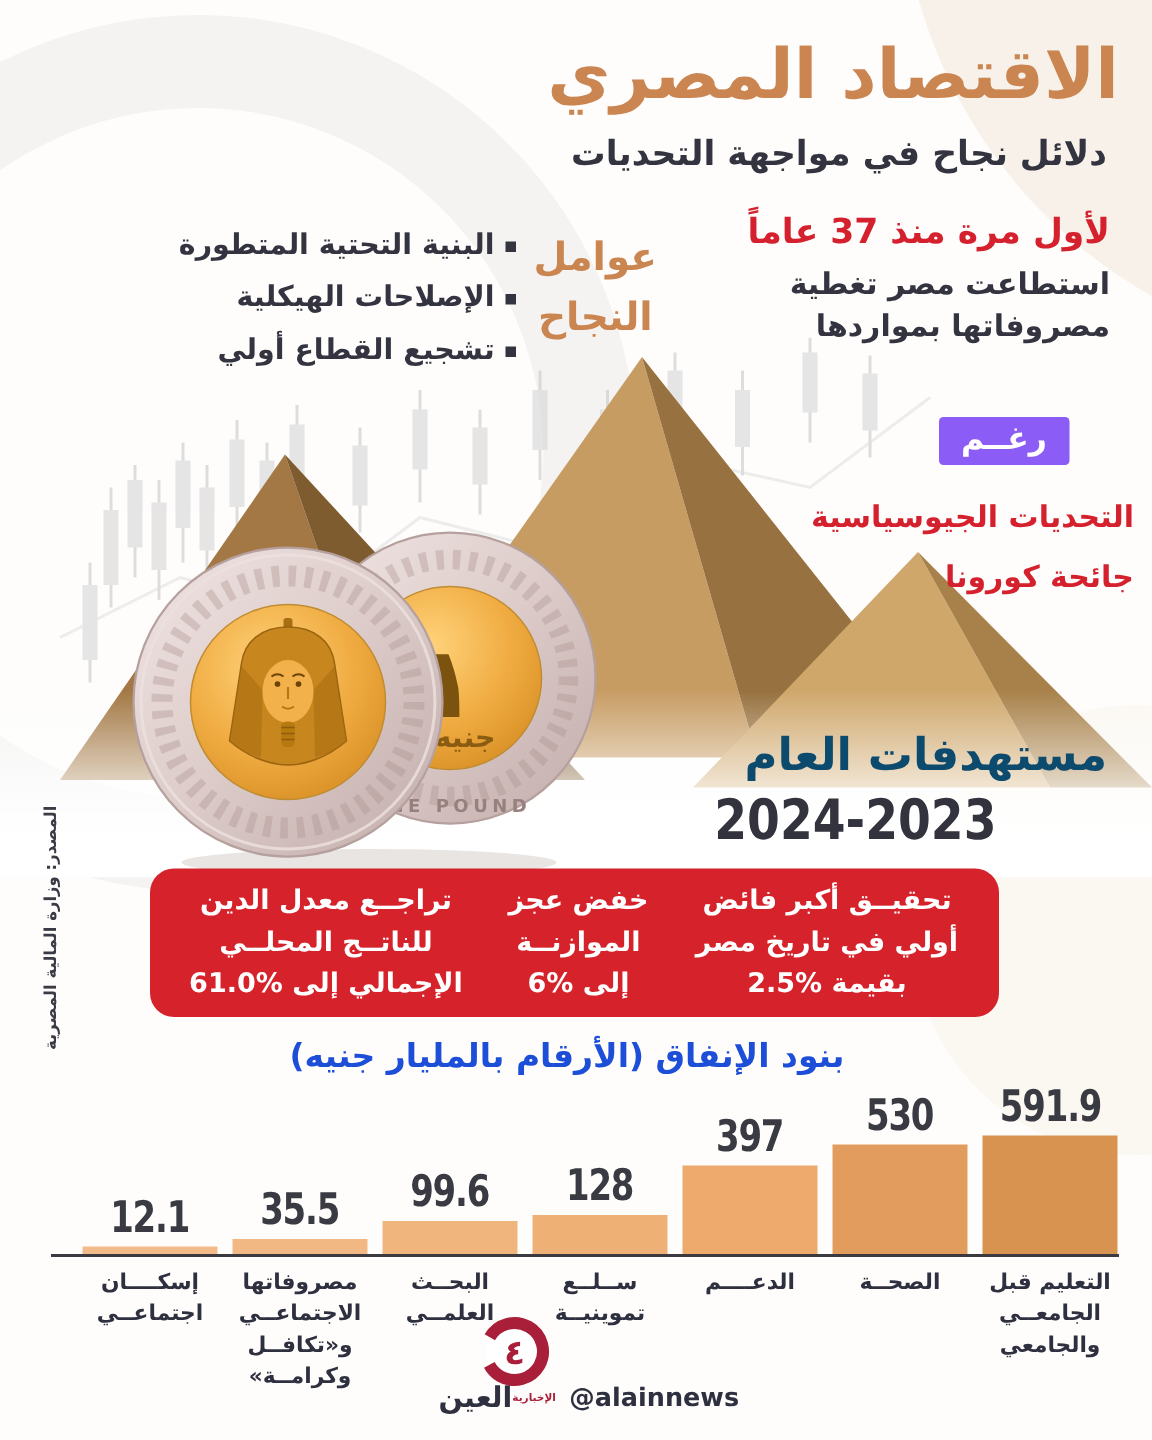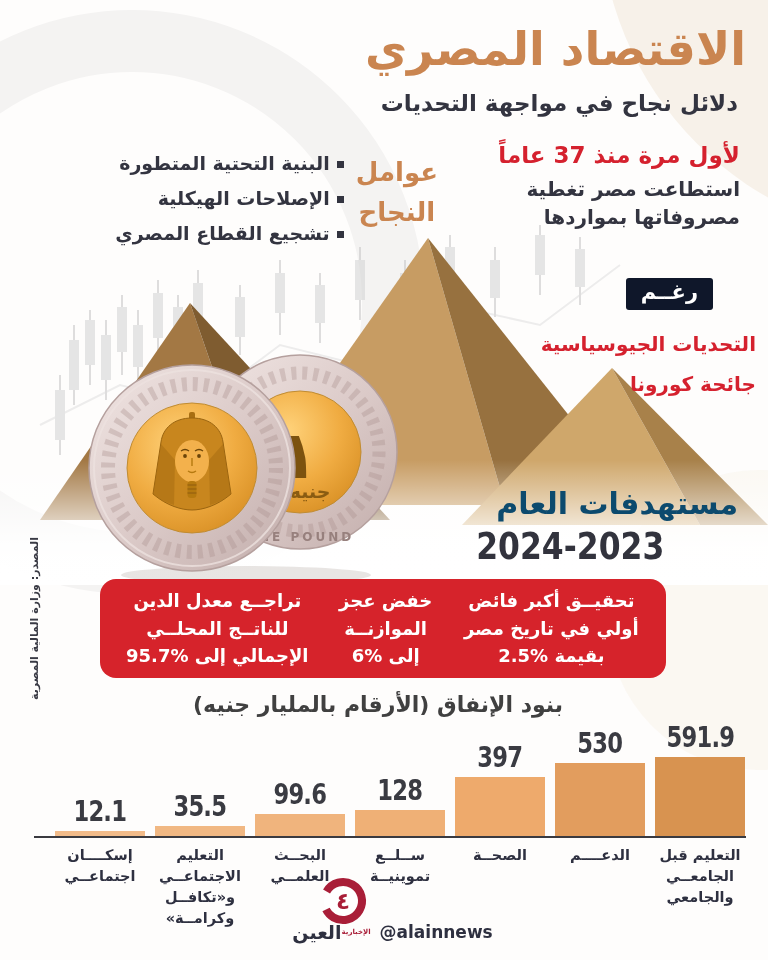--- a/index.html
+++ b/index.html
@@ -21,36 +21,36 @@
   .milestone .headline{font-size:23px;font-weight:bold;color:#d5212e;margin-bottom:7px;}
   .m-line{display:block;font-size:20px;font-weight:bold;color:#333440;line-height:1.4;}
   
   .success{position:absolute;top:152px;right:330px;direction:rtl;display:flex;gap:12px;z-index:4;}
   .success .label{color:#ca8550;font-weight:bold;font-size:26px;line-height:1.55;text-align:center;}
   .s-list{display:flex;flex-direction:column;gap:13px;}
   .s-item{display:flex;align-items:flex-start;gap:7px;font-size:19px;font-weight:bold;color:#333440;}
   .bullet{width:7px;height:7px;background:#333440;margin-top:9px;flex:0 0 auto;}
   
   .despite{position:absolute;top:278px;right:12px;width:270px;text-align:right;direction:rtl;z-index:4;}
-  .badge{display:inline-block;background:#0f172a;color:#fff;font-size:21px;font-weight:bold;
+  .badge{display:inline-block;background:#8b5cf6;color:#fff;font-size:21px;font-weight:bold;
          padding:2px 15px 6px;border-radius:3px;margin-left:0;margin-bottom:9px;margin-right:43px;text-align:right;}
   .d-line{display:block;font-size:20px;font-weight:bold;color:#d5212e;line-height:1.5;margin-top:10px;}
   
   .targets-heading{position:absolute;top:486px;right:30px;font-size:30px;font-weight:bold;color:#0c4a6e;z-index:4;}
   .targets-years{position:absolute;top:525px;right:104px;font-size:37px;font-weight:bold;color:#32333d;
                  transform:scaleX(.85);transform-origin:right center;z-index:4;letter-spacing:0px;}
   .banner{position:absolute;top:579px;left:100px;width:566px;height:99px;background:#d6232b;border-radius:16px;
           z-index:5;direction:rtl;display:flex;align-items:center;justify-content:space-between;
           padding:8px 20px;box-sizing:border-box;color:#fff;}
   .bcol{text-align:center;font-size:18px;font-weight:bold;line-height:1.55;}
   .bcol span{display:block;}
   .bcol-1{width:36%;} .bcol-2{width:25%;} .bcol-3{width:37%;}
   
   .chart-title{position:absolute;top:692px;left:0;width:756px;text-align:center;font-size:22px;
-               font-weight:bold;color:#404040;z-index:4;}
+               font-weight:bold;color:#1d4ed8;z-index:4;}
   .bars{position:absolute;left:55px;top:726px;width:690px;height:110px;display:flex;gap:10px;
         align-items:flex-end;z-index:4;}
   .bar-col{flex:1;display:flex;flex-direction:column;justify-content:flex-end;align-items:center;}
   .bar-value{font-size:29px;font-weight:bold;color:#3a3b42;transform:scaleX(.78);letter-spacing:-1px;
              margin-bottom:3px;white-space:nowrap;}
   .bar{width:100%;background:#eeb27d;}
   .axis{position:absolute;left:34px;top:836px;width:712px;height:2px;background:#3a3a40;z-index:4;}
   .cats{position:absolute;left:55px;top:845px;width:690px;display:flex;gap:10px;z-index:4;justify-content:center;}
   .cat{flex:1;text-align:center;font-size:14.5px;font-weight:bold;color:#2e3040;line-height:1.45;direction:rtl;}
   .cat span{display:block;}
@@ -94,21 +94,21 @@
       <div class="s-item">
         <span class="bullet"></span>
         <span>البنية التحتية المتطورة</span>
       </div>
       <div class="s-item">
         <span class="bullet"></span>
         <span>الإصلاحات الهيكلية</span>
       </div>
       <div class="s-item">
         <span class="bullet"></span>
-        <span>تشجيع القطاع المصري</span>
+        <span>تشجيع القطاع أولي</span>
       </div>
     </div>
   </div>
 
   <div class="despite">
     <span class="badge">رغــم</span>
     <span class="d-line">التحديات الجيوسياسية</span>
     <span class="d-line">جائحة كورونا</span>
   </div>
 
@@ -226,21 +226,21 @@
       <span>بقيمة %2.5</span>
     </div>
     <div class="bcol bcol-2">
       <span>خفض عجز</span>
       <span>الموازنــة</span>
       <span>إلى %6</span>
     </div>
     <div class="bcol bcol-3">
       <span>تراجــع معدل الدين</span>
       <span>للناتــج المحلــي</span>
-      <span>الإجمالي إلى %95.7</span>
+      <span>الإجمالي إلى %61.0</span>
     </div>
   </div>
 
   <div class="chart-title">بنود الإنفاق (الأرقام بالمليار جنيه)</div>
 
   <div class="bars">
     <div class="bar-col">
       <div class="bar-value">12.1</div>
       <div class="bar" style="height: 5px; background: rgb(242, 187, 137);"></div>
     </div>
@@ -272,41 +272,41 @@
 
   <div class="axis"></div>
 
   <div class="cats">
     <div class="cat">
       <span>إسكــــان</span>
       <span>اجتماعــي</span>
 
     </div>
     <div class="cat">
-      <span>التعليم</span>
+      <span>مصروفاتها</span>
       <span>الاجتماعــي</span>
       <span>و«تكافــل</span>
       <span>وكرامــة»</span>
     </div>
     <div class="cat">
       <span>البحــث</span>
       <span>العلمــي</span>
 
     </div>
     <div class="cat">
       <span>ســلــع</span>
       <span>تموينيــة</span>
 
     </div>
     <div class="cat">
+      <span>الدعــــم</span>
+
+    </div>
+    <div class="cat">
       <span>الصحــة</span>
-
-    </div>
-    <div class="cat">
-      <span>الدعــــم</span>
 
     </div>
     <div class="cat">
       <span>التعليم قبل</span>
       <span>الجامعــي</span>
       <span>والجامعي</span>
 
     </div>
   </div>
 

